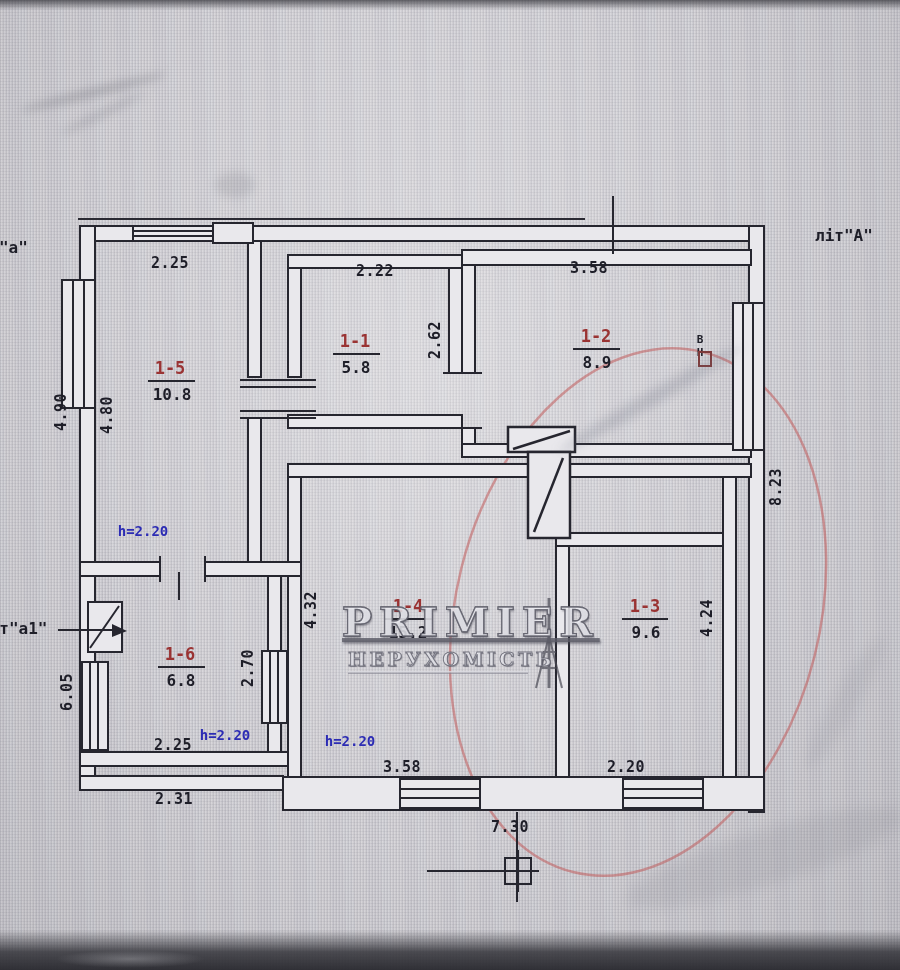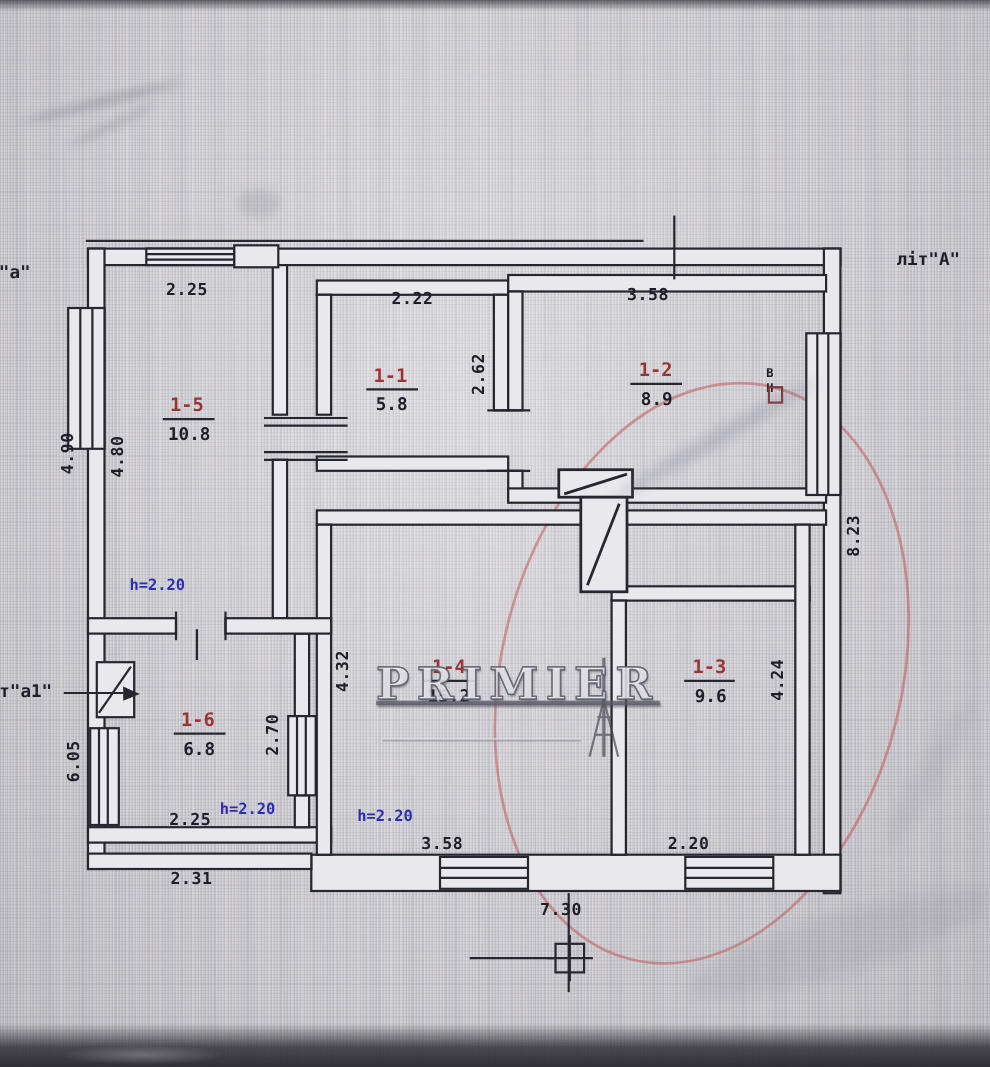--- a/index.html
+++ b/index.html
@@ -237,20 +237,21 @@
     <text class="lit" x="815" y="241">літ"А"</text>
     <text class="lit" x="-20" y="634">літ"а1"</text>
 
     <g>
       <text class="vn" x="700" y="333" style="writing-mode:vertical-lr; text-orientation:upright;">ВН</text>
       <rect x="699" y="352" width="12" height="14" fill="none" stroke="#7e3a3a" stroke-width="2"></rect>
     </g>
   </svg>
 
   <div class="wm-title">PRIMIER</div>
+  <div class="wm-sub">НЕРУХОМІСТЬ</div>
   <div class="wm-rule"></div>
 
   <div class="smudge sm1"></div>
   <div class="smudge sm2"></div>
   <div class="smudge sm3"></div>
   <div class="smudge sm4"></div>
   <div class="smudge sm5"></div>
   <div class="smudge sm6"></div>
   <div class="band-top"></div>
   <div class="band-bottom"></div>

